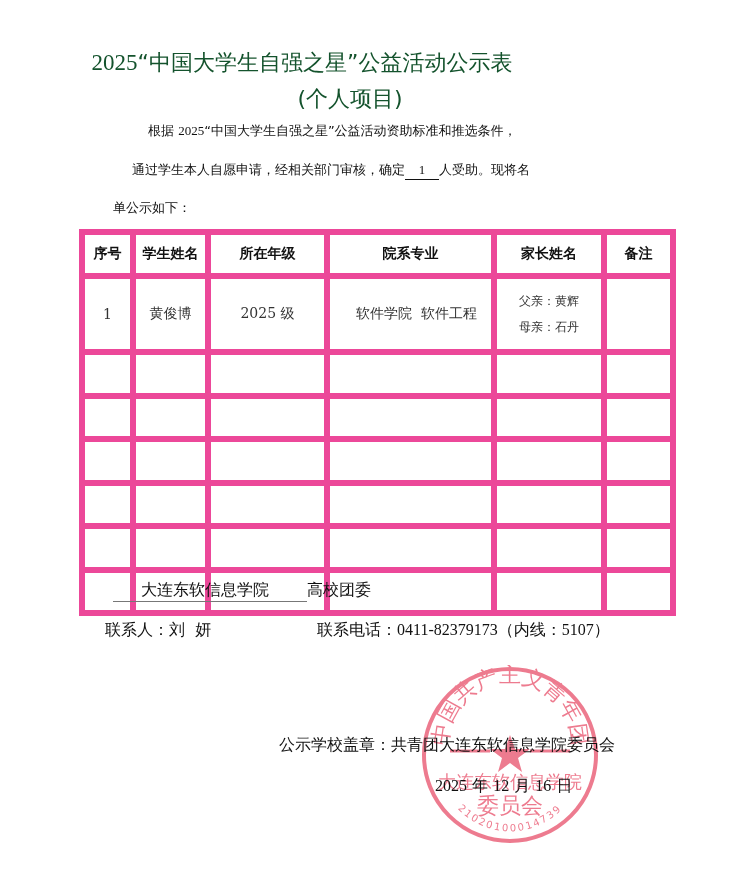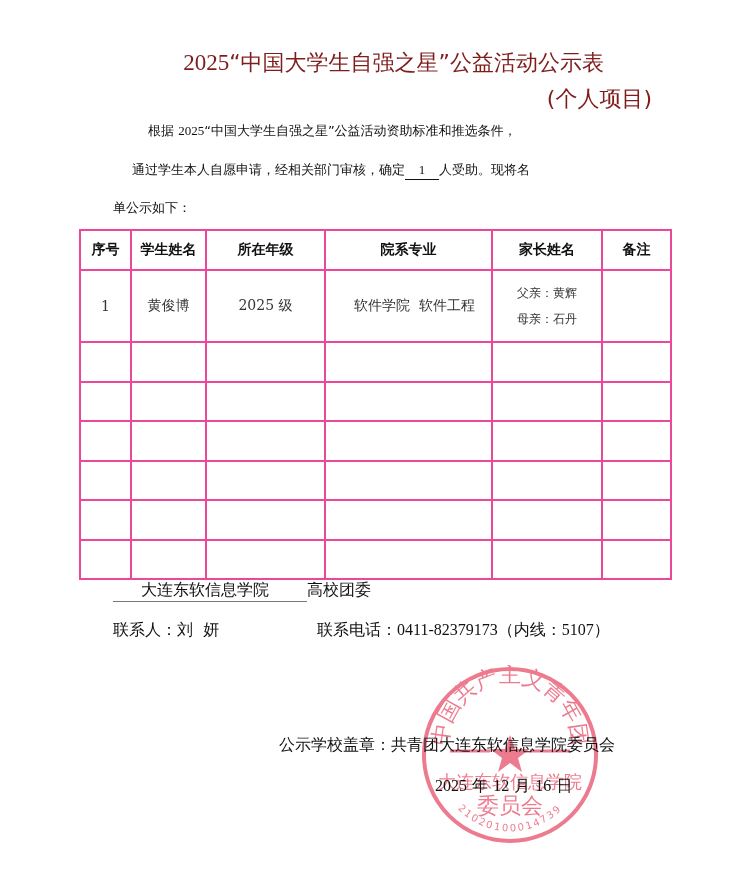--- a/index.html
+++ b/index.html
@@ -1,26 +1,26 @@
 <!DOCTYPE html>
 <html><head>
 <meta charset="utf-8">
 <style>
   html, body { margin: 0; padding: 0; background: #ffffff; }
   body { width: 750px; height: 896px; position: relative; overflow: hidden;
          font-family: "DejaVu Sans", "Liberation Sans", sans-serif; color: #111; }
   .abs { position: absolute; white-space: nowrap; }
-  .title { left: 0; width: 604px; text-align: right; font-size: 22px; color: #7f1d1d; }
+  .title { left: 0; width: 604px; text-align: center; font-size: 22px; color: #14532d; }
   .title .num { font-family: "Liberation Serif", "DejaVu Serif", serif; font-size: 23px; }
   .para { font-size: 13px; color: #111; }
   .serif { font-family: "Liberation Serif", "DejaVu Serif", serif; }
   .blank-u { display: inline-block; border-bottom: 1px solid #111; text-align: center; min-width: 34px; line-height: 18px; }
 
   table.grid { position: absolute; left: 79px; top: 229px; border-collapse: collapse; table-layout: fixed; }
-  table.grid td, table.grid th { border: 2px solid #ec4899; padding: 0; text-align: center; vertical-align: middle; }
+  table.grid td, table.grid th { border: 6px solid #ec4899; padding: 0; text-align: center; vertical-align: middle; }
   table.grid th { height: 38px; font-size: 14px; font-weight: bold; color: #111; }
   table.grid td { font-size: 14px; color: #333; font-family: "DejaVu Serif", "Liberation Serif", serif; }
   tr.row-data td { height: 70px; }
   tr.row-empty td { height: 37.5px; }
   .parent-line { display: block; font-size: 12px; color: #333; line-height: 26px; }
 
   .footer-line { font-size: 16px; color: #111; }
   .u-org { display: inline-block; border-bottom: 1.5px solid #777; width: 194px; padding-left: 28px; box-sizing: border-box; }
 
   .stamp { position: absolute; left: 420px; top: 665px; width: 180px; height: 180px; opacity: 0.75; }
@@ -121,21 +121,21 @@
         <td></td>
         <td></td>
       </tr>
   </tbody>
 </table>
 
 <div class="abs footer-line" style="left:113px; top:580px;font-family:Liberation Serif, serif;">
   <span class="u-org">大连东软信息学院</span><span>高校团委</span>
 </div>
 
-<div class="abs footer-line" style="left:113px; top:620px;">
+<div class="abs footer-line" style="left:105px; top:620px;">
   <span>联系人：</span><span style="white-space:pre;">刘  妍</span>
 </div>
 <div class="abs footer-line" style="left:317px; top:620px;">
   <span>联系电话：</span><span class="serif">0411-82379173</span><span>（内线：</span><span class="serif">5107</span><span>）</span>
 </div>
 
 <svg class="stamp" viewBox="0 0 180 180">
   <defs>
     <path id="arcTop" d="M 30 95 A 62 62 0 1 1 150 95"></path>
     <path id="arcBot" d="M 22 118 A 72 72 0 0 0 158 118"></path>

